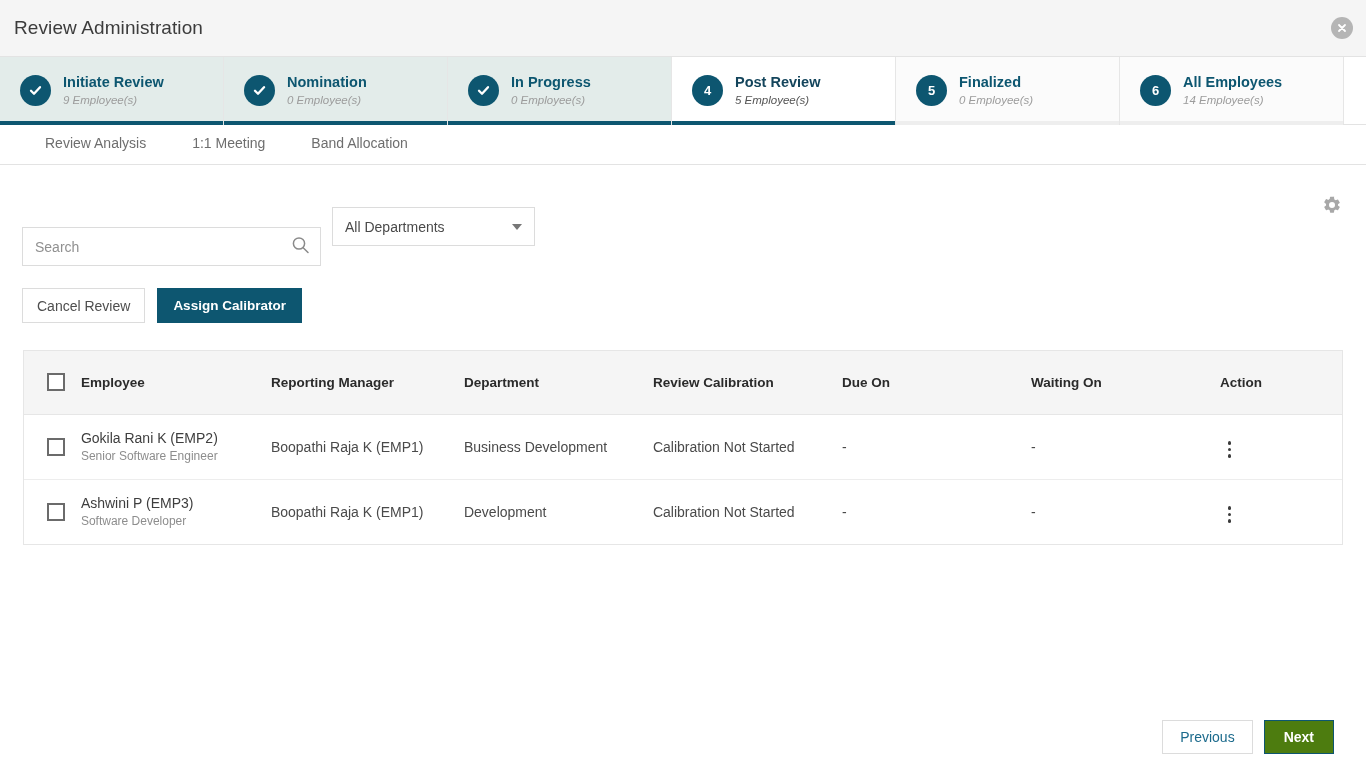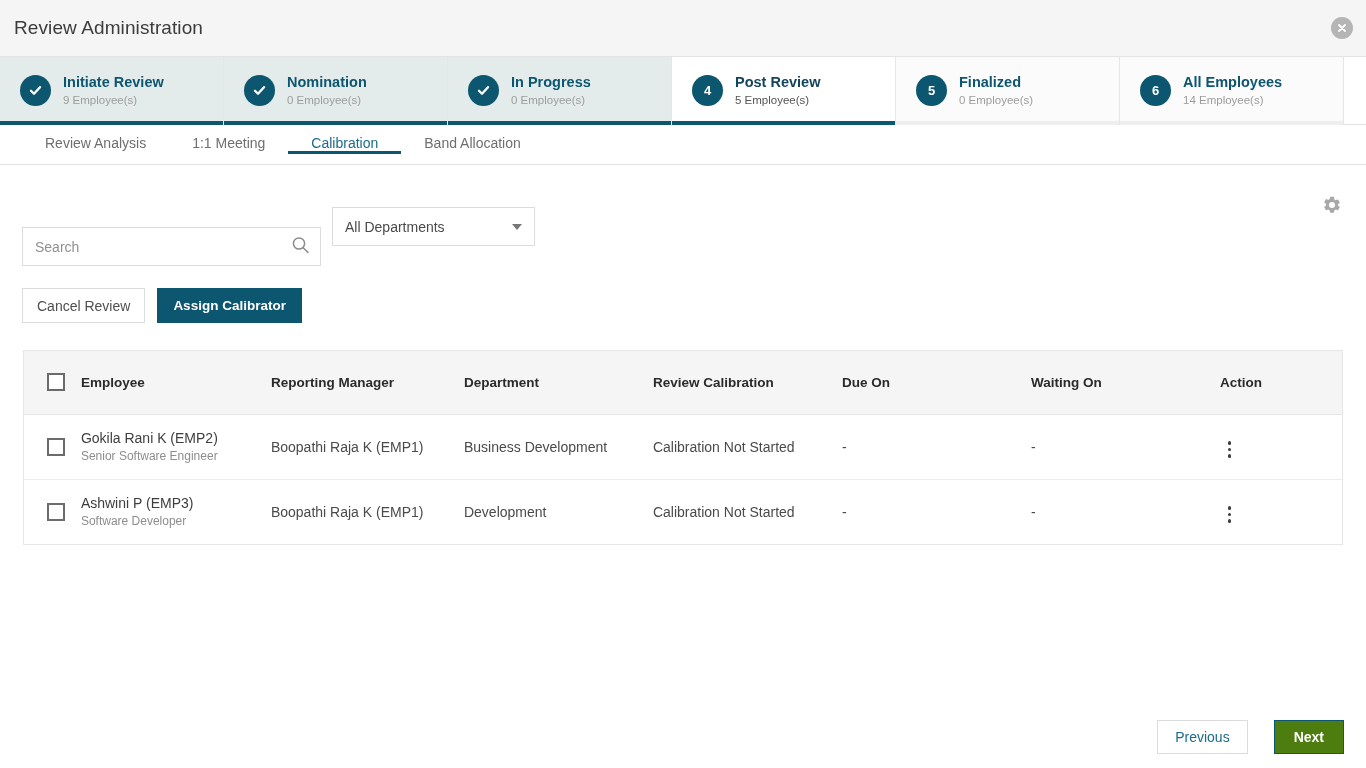--- a/index.html
+++ b/index.html
@@ -82,20 +82,21 @@
     font-weight: 700;
     color: #0d5670;
     white-space: nowrap;
   }
   .step.active .step-label { color: #14455c; }
   .step-count {
     font-size: 11.5px;
     color: #9c9c9c;
     margin-top: 3px;
     white-space: nowrap;
+    font-style: italic;
   }
   .step.active .step-count { color: #555555; }
 
   
   .tabs {
     display: flex;
     padding: 3px 22px;
     border-bottom: 1px solid #e3e3e3;
     height: 40px;
     align-items: center;
@@ -254,23 +255,23 @@
   .kebab span {
     width: 3.5px; height: 3.5px;
     border-radius: 50%;
     background: #3b3b3b;
     display: block;
   }
 
   
   .footer {
     position: absolute;
-    right: 22px; bottom: 14px;
-    display: flex;
-    gap: 26px;
+    right: 32px; bottom: 14px;
+    display: flex;
+    gap: 11px;
   }
   .btn-prev {
     height: 34px;
     background: #ffffff;
     border: 1px solid #dcdcdc;
     color: #1b6a8c;
     font-size: 14px;
     padding: 0 17px;
     cursor: pointer;
     font-family: "Liberation Sans", sans-serif;
@@ -367,21 +368,20 @@
       <div class="step-label">All Employees</div>
       <div class="step-count">14 Employee(s)</div>
     </div>
   </div>
 
 </div>
 
 <div class="tabs">
   <div class="tab">Review Analysis</div>
   <div class="tab">1:1 Meeting</div>
-  <div class="tab active">Calibration</div>
   <div class="tab">Band Allocation</div>
 </div>
 
 <div class="filterbar">
   <div class="search-wrap">
     <input class="search-input" type="text" placeholder="Search" style="">
     <span class="search-icon">
       <svg width="19" height="19" viewBox="0 0 19 19">
         <circle cx="8" cy="8" r="5.6" stroke="#8a8a8a" stroke-width="1.5" fill="none"></circle>
         <path d="M12.2 12.2 L17 17" stroke="#8a8a8a" stroke-width="1.5" stroke-linecap="round"></path>

